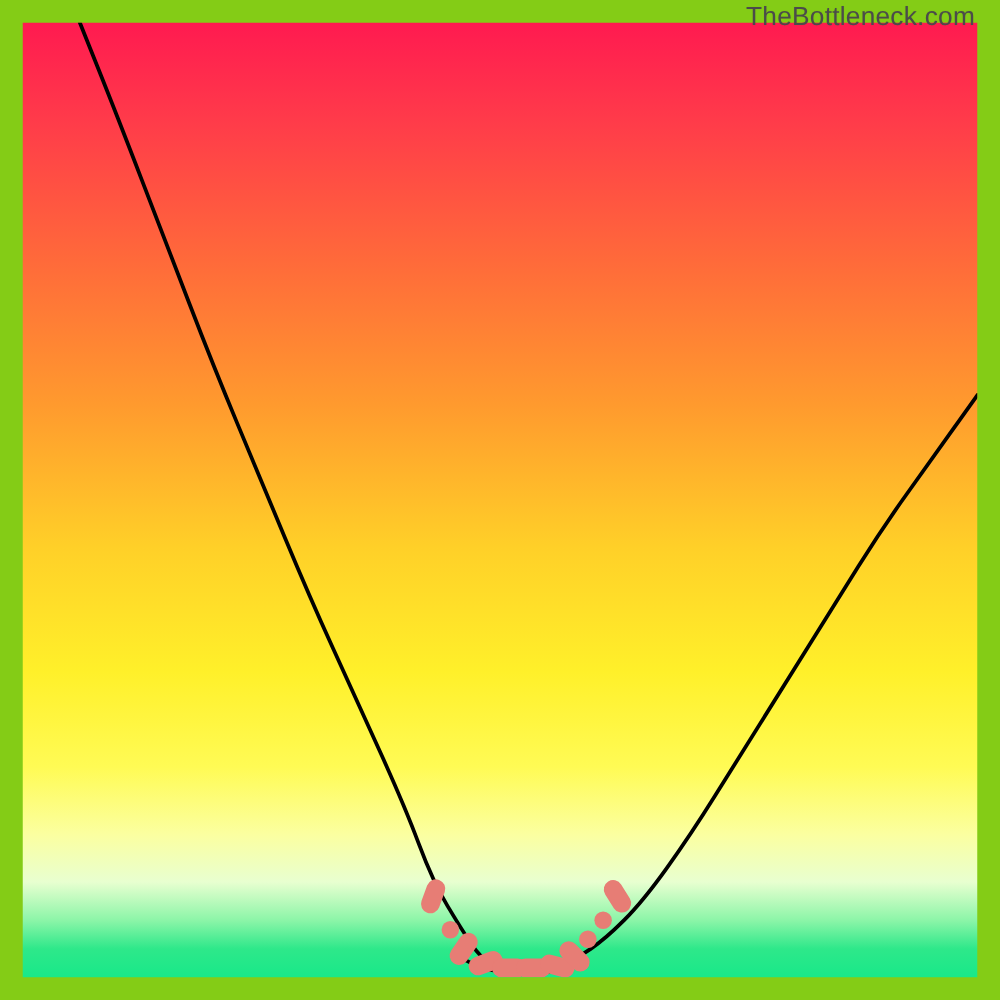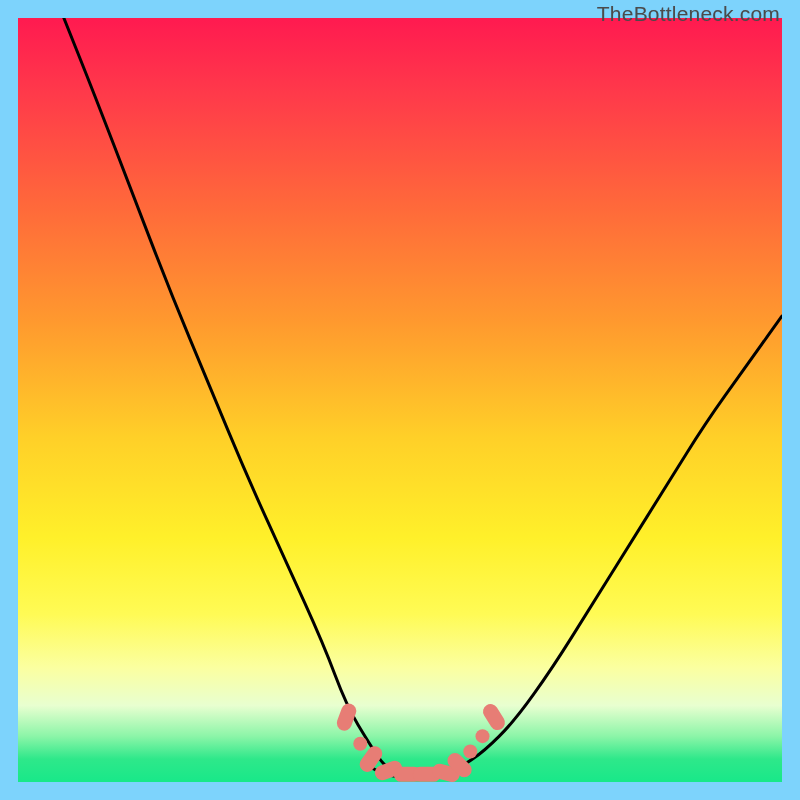--- a/index.html
+++ b/index.html
@@ -7,21 +7,21 @@
     padding: 0;
     width: 800px;
     height: 800px;
     background: #000;
     overflow: hidden;
     font-family: Arial, Helvetica, sans-serif;
   }
   .frame {
     position: absolute;
     inset: 0;
-    background: #7dd3fc;
+    background: #84cc16;
     padding-left: 28px;
   }
   .plot {
     position: absolute;
     left: 18px;
     top: 18px;
     width: 764px;
     height: 764px;
     overflow: hidden;
   }

